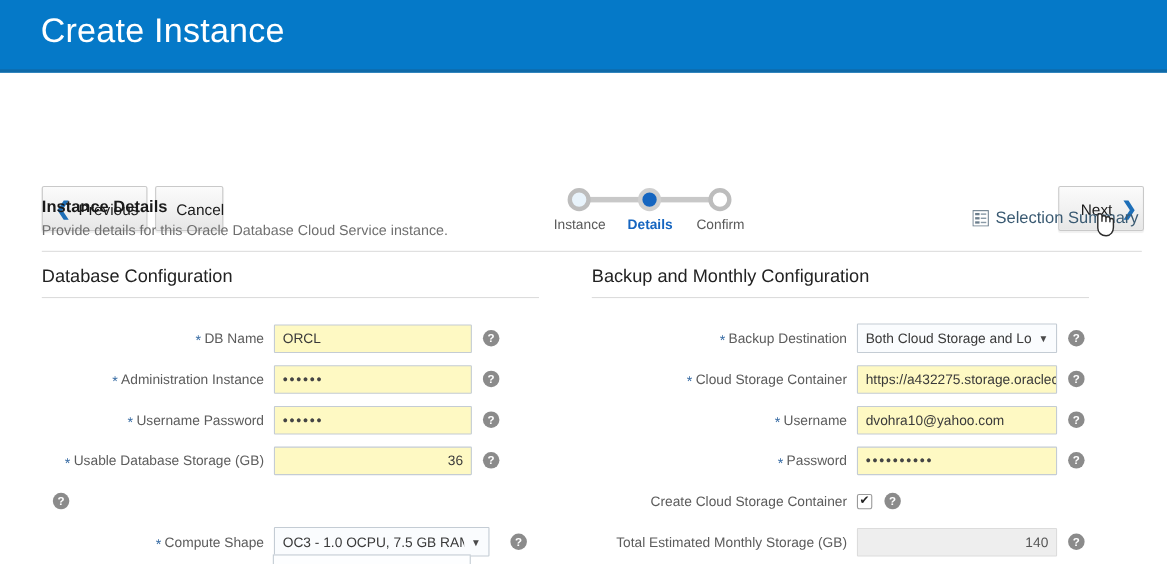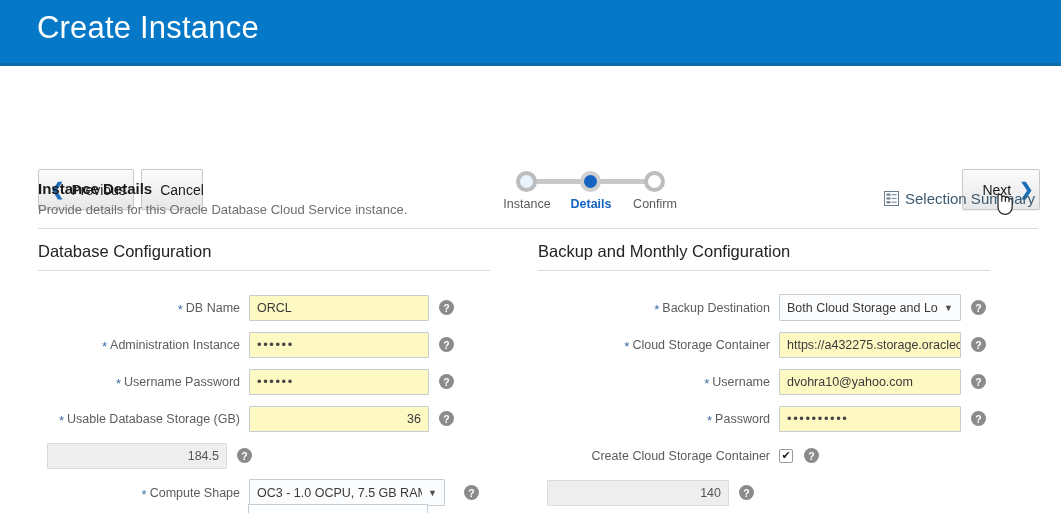--- a/index.html
+++ b/index.html
@@ -317,23 +317,20 @@
         <span class="req">*</span>
         <span>Usable Database Storage (GB)</span>
       </div>
       <div class="fld">
         <div class="input w180 num">36</div>
       </div>
       <div class="help">?</div>
     </div>
 
     <div class="row">
-      <div class="fld">
-        <div class="input w180 num ro">184.5</div>
-      </div>
       <div class="help">?</div>
     </div>
 
     <div class="row">
       <div class="lbl">
         <span class="req">*</span>
         <span>Compute Shape</span>
       </div>
       <div class="fld">
         <div class="select w196">
@@ -404,20 +401,23 @@
       <div class="lbl">
         <span>Create Cloud Storage Container</span>
       </div>
       <div class="chk-wrap">
         <div class="chk">✔</div>
         <div class="help">?</div>
       </div>
     </div>
 
     <div class="row">
+      <div class="lbl">
+        <span>Total Estimated Monthly Storage (GB)</span>
+      </div>
       <div class="fld">
         <div class="input w182 num ro">140</div>
       </div>
       <div class="help">?</div>
     </div>
 
   </div>
 </div>
 
 <div class="partial-input"></div>

